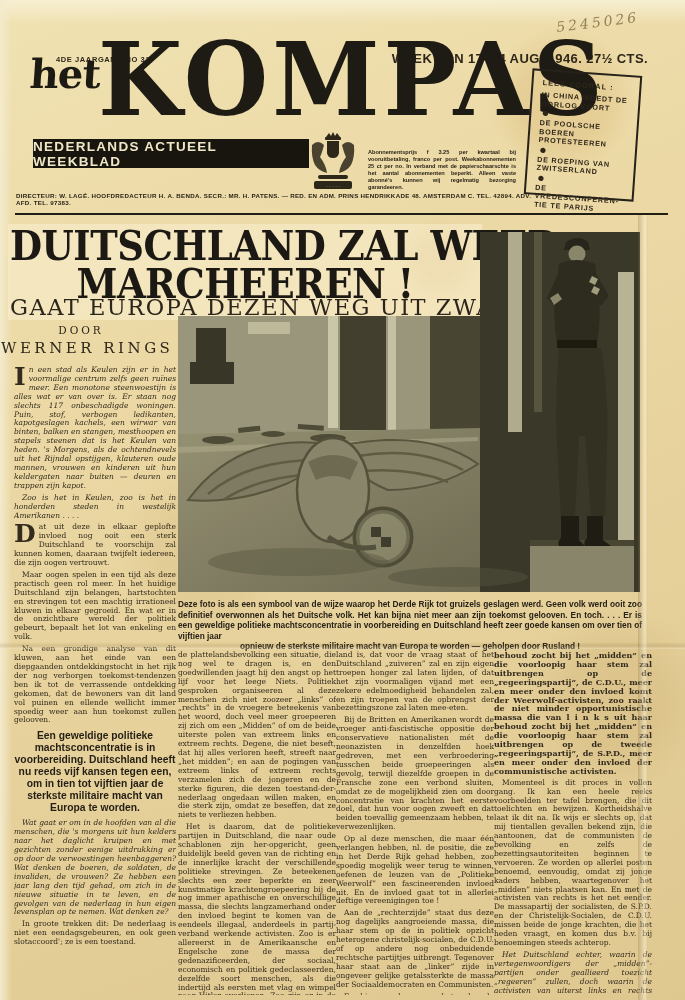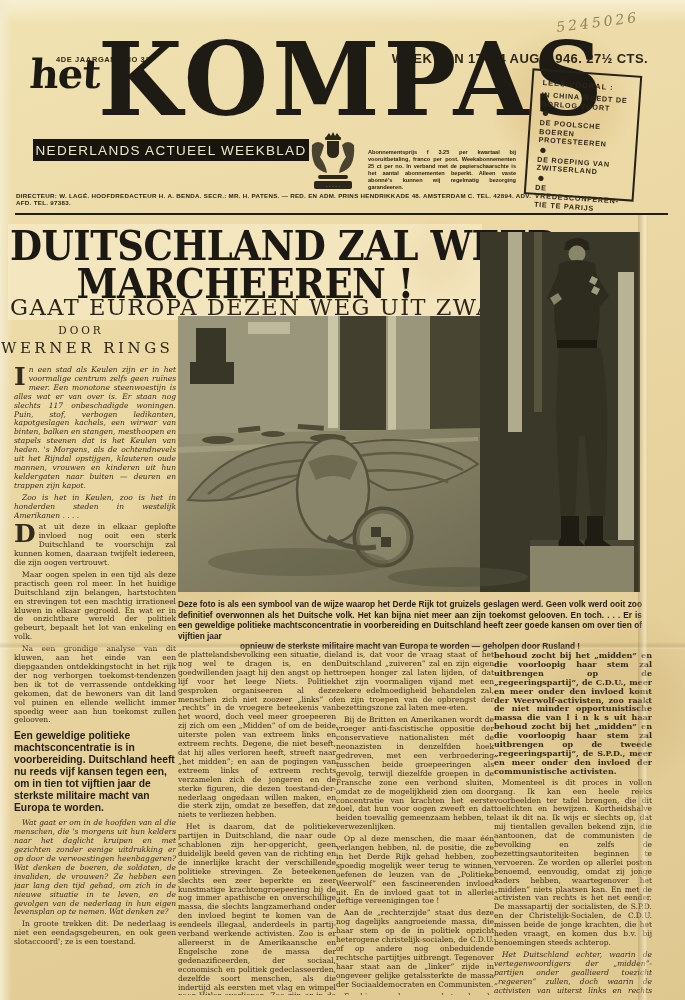--- a/index.html
+++ b/index.html
@@ -18,22 +18,22 @@
     background:linear-gradient(90deg,rgba(110,80,30,0.22),rgba(255,250,228,0.45) 70%,rgba(110,80,30,0.05));}
   .crease-h{top:642px;left:0;right:0;height:7px;
     background:linear-gradient(rgba(110,80,30,0),rgba(110,80,30,0.16) 55%,rgba(255,252,235,0.28));}
 
   
   .jaargang{top:55px;left:28px;font-family:"Liberation Sans",sans-serif;font-size:7.5px;font-weight:bold;letter-spacing:.6px;margin-left:28px;}
   .weekline{top:51px;left:380px;width:268px;text-align:right;font-family:"Liberation Sans",sans-serif;font-size:13px;font-weight:bold;letter-spacing:.4px;}
   .handwritten{top:14px;left:556px;font-size:14px;font-style:italic;letter-spacing:3px;color:#93805a;transform:rotate(-7deg);}
   .het{top:50px;left:30px;font-size:40px;font-weight:bold;letter-spacing:-1px;color:#1d1a13;transform:skewX(-4deg);}
   .kompas{top:30px;left:98px;font-size:97px;font-weight:bold;letter-spacing:4px;color:#1e1b14;transform:scaleY(1.04);transform-origin:top left;line-height:1;}
-  .tagbar{top:139px;left:33px;width:276px;height:22px;background:#17150e;color:#efe6c6;
-    font-family:"Liberation Sans",sans-serif;font-weight:normal;font-size:13.5px;letter-spacing:1.3px;
+  .tagbar{top:139px;left:33px;width:276px;height:29px;background:#17150e;color:#efe6c6;
+    font-family:"Liberation Sans",sans-serif;font-weight:bold;font-size:13.5px;letter-spacing:1.3px;
     display:flex;align-items:center;justify-content:center;}
   .crest{top:131px;left:306px;}
   .abonnement{top:149px;left:368px;width:148px;font-family:"Liberation Sans",sans-serif;
     font-size:5.6px;font-weight:bold;line-height:7px;text-align:justify;color:#2a2417;}
   .directeur{top:192px;left:16px;width:520px;font-family:"Liberation Sans",sans-serif;
     font-size:6.2px;font-weight:bold;letter-spacing:.3px;color:#2a2417;}
   .rule-top{top:213px;left:15px;width:653px;height:2px;background:#211e16;}
 
   
   .leesbox{top:72px;left:528px;width:110px;height:126px;border:2.5px solid #26221a;
@@ -55,21 +55,21 @@
   .photo{top:232px;left:178px;width:462px;height:360px;
     clip-path:polygon(302px 0,462px 0,462px 360px,0 360px,0 84px,302px 84px);}
   
   .caption{top:599px;left:178px;width:464px;font-family:"Liberation Sans",sans-serif;
     font-weight:bold;font-size:8.3px;line-height:10.5px;text-align:justify;color:#272217;}
   .caption .last{text-align:center;}
   .col{font-size:7.5px;line-height:8.9px;text-align:justify;color:#332b1d;}
   .col p{margin:0 0 3px 0;text-indent:8px;}
   .col p.noindent{text-indent:0;}
   .col p.ital{font-style:italic;}
-  .col p.lead{font-family:"Liberation Sans",sans-serif;font-weight:bold;font-size:10.3px;line-height:12px;text-indent:0;margin:5px 0 5px 0;text-align:left;color:#241f14;}
+  .col p.lead{font-family:"Liberation Sans",sans-serif;font-weight:bold;font-size:10.3px;line-height:12px;text-indent:0;margin:5px 0 5px 0;text-align:center;color:#241f14;}
   .col p.boldp{font-weight:bold;font-size:8px;}
   .dropcap{float:left;font-size:25px;line-height:20px;font-weight:bold;padding:1px 3px 0 0;font-style:normal;}
   .col1{top:366px;left:14px;width:162px;height:628px;overflow:hidden;}
   .cols-row{top:651px;left:178px;width:492px;height:344px;display:flex;overflow:hidden;}
   .cols-row .c{width:158px;overflow:hidden;}
 </style>
 </head>
 <body>
 
 <div class="page">

